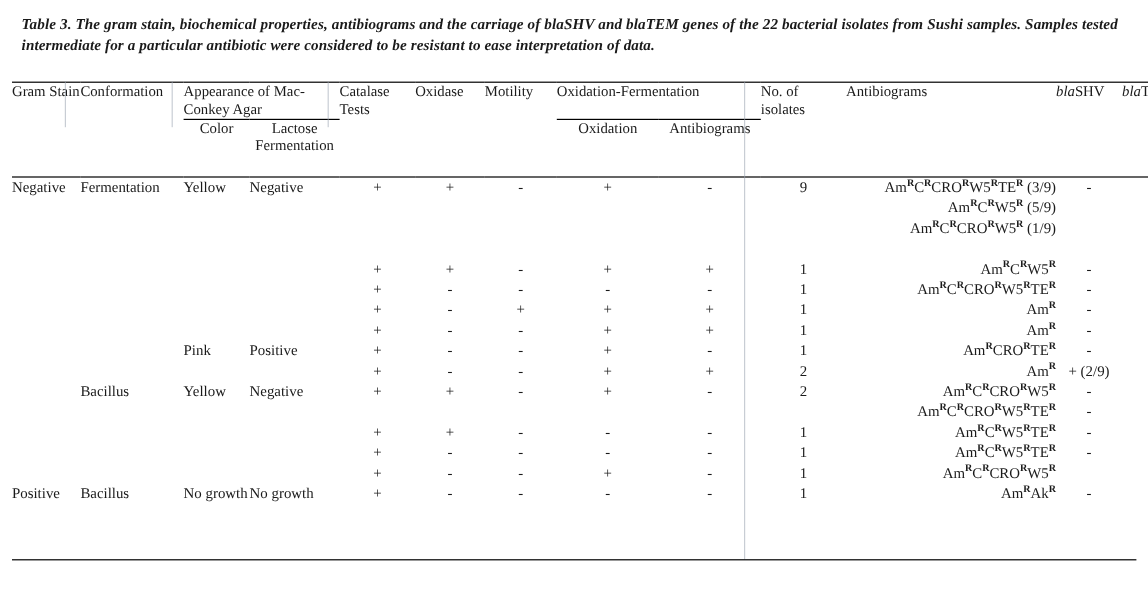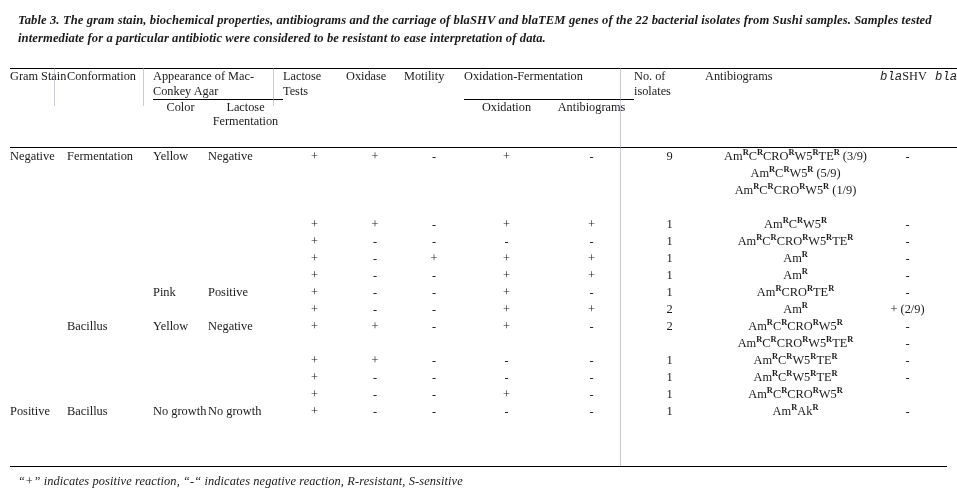--- a/index.html
+++ b/index.html
@@ -67,32 +67,32 @@
     font-weight: bold;
     text-align: center;
     font-size: 12.3px;
     line-height: 1.2;
     padding-top: 4px;
     margin-top: 35px;
   }
   .grouprule {
     border-top: 1.1px solid #000;
   }
-  .ital { font-style: italic; font-family: Liberation Mono, monospace; }
+  .ital { font-style: italic; }
 
   
   .cell {
     text-align: center;
     font-size: 12.4px;
     line-height: 17px;
     height: 17px;
     white-space: nowrap;
   }
   .cell.l { text-align: left; }
-  .cell.abx { text-align: center; padding-left: 6px; }
+  .cell.abx { text-align: right; padding-left: 6px; }
 
   sup {
     font-size: 8.4px;
     vertical-align: super;
     font-weight: bold;
     line-height: 0;
   }
 
   
   .vline {
@@ -150,21 +150,21 @@
         <col style="width:175px">
         <col style="width:55px">
         <col style="width:52px">
       </colgroup>
 
       <tbody>
           <tr>
         <td class="hd rule-top" rowspan="2">Gram Stain</td>
         <td class="hd rule-top" rowspan="2">Conformation</td>
         <td class="hd rule-top" colspan="2">Appearance of Mac-Conkey Agar</td>
-        <td class="hd rule-top" rowspan="2">Lactose Tests</td>
+        <td class="hd rule-top" rowspan="2">Catalase Tests</td>
         <td class="hd rule-top" rowspan="2">Oxidase</td>
         <td class="hd rule-top" rowspan="2">Motility</td>
         <td class="hd rule-top" colspan="2">Oxidation-Fermentation</td>
         <td class="hd rule-top" rowspan="2">No. of isolates</td>
         <td class="hd rule-top" rowspan="2">Antibiograms</td>
         <td class="hd rule-top" rowspan="2"><span class="ital">bla</span><span>SHV</span></td>
         <td class="hd rule-top" rowspan="2"><span class="ital">bla</span><span>TEM</span></td>
       </tr>
 
       <tr>
@@ -418,15 +418,14 @@
             <td class="cell">1</td>
             <td class="cell abx">Am<sup>R</sup>Ak<sup>R</sup></td>
             <td class="cell">-</td>
             <td class="cell">-</td>
           </tr>
         </tbody>
     </table>
   </div>
 
   <div class="footrule"></div>
-  <div class="footnote">“+” indicates positive reaction,  “-“ indicates negative reaction, R-resistant, S-sensitive</div>
 
 </div>
 
 </body></html>

